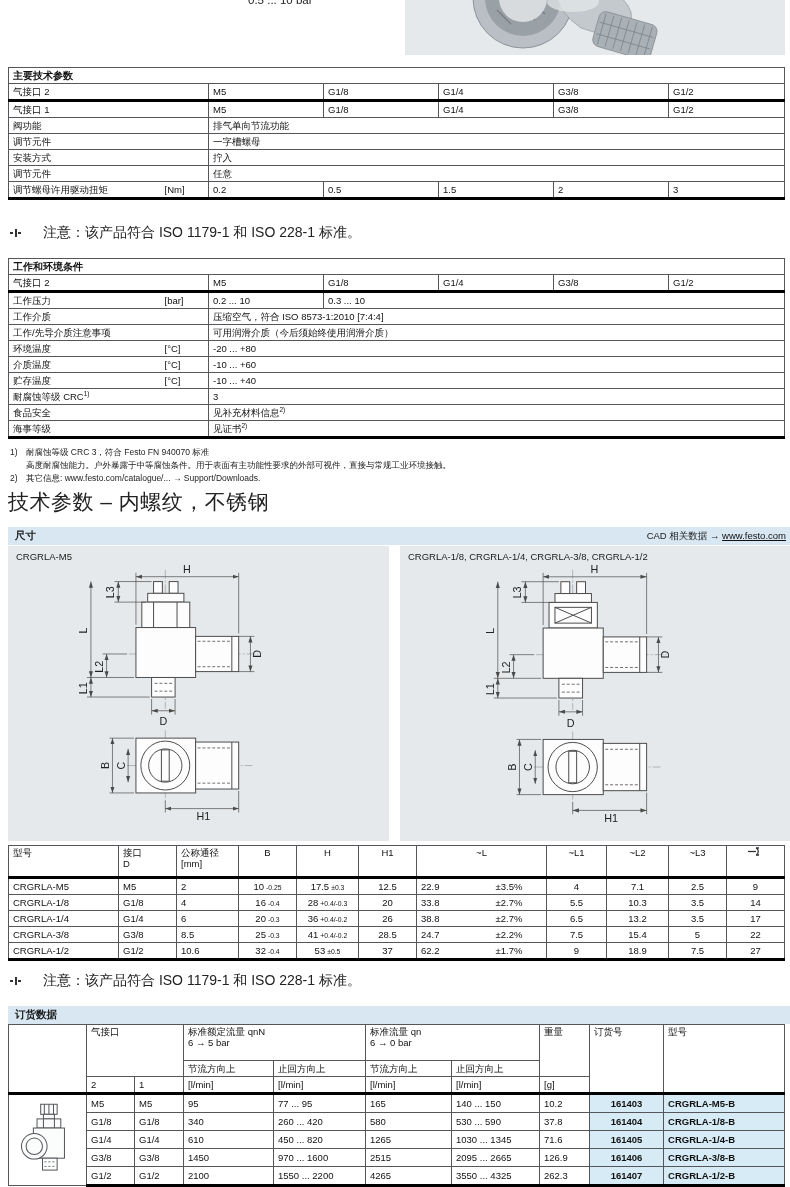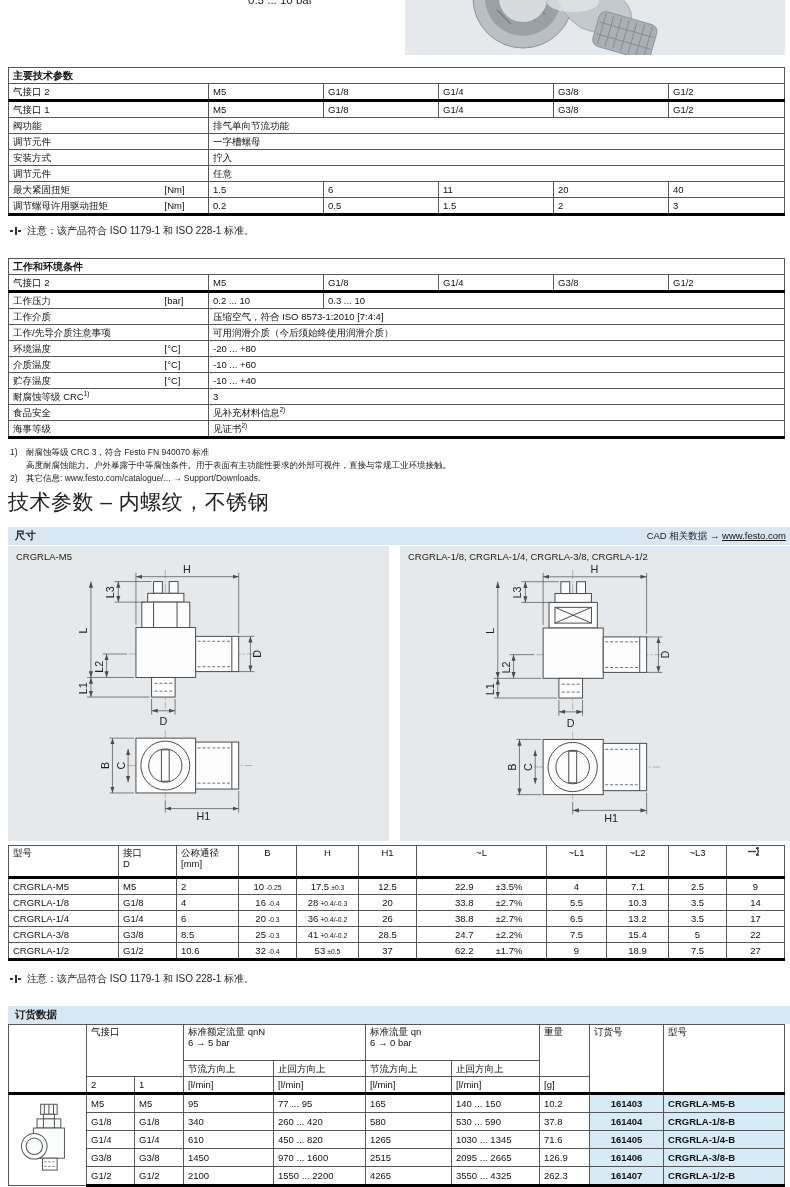--- a/index.html
+++ b/index.html
@@ -14,25 +14,25 @@
   tr.ttitle td{font-weight:bold;font-size:10px;height:13px;}
   tr.thead td{border-bottom:3px solid #000;}
   tr.tlast td{border-bottom:3px solid #000;}
   .lab{border-right:none !important;}
   .unit{border-left:none !important;}
   .ctr{text-align:center;}
   .bold{font-weight:bold;}
   sup{font-size:6.5px;line-height:0;}
   .tol{font-size:6.8px;margin-left:2px;}
   .lcell{display:grid;grid-template-columns:50% 50%;}
-  .lcell .lv{text-align:right;padding-right:8px;}
+  .lcell .lv{text-align:left;padding-right:8px;}
   .lcell .lt{text-align:left;padding-left:14px;}
 
   
-  .note{display:flex;align-items:center;gap:6px;font-size:10px;color:#222;}
+  .note{display:flex;align-items:center;gap:22px;font-size:14px;color:#222;}
   .note-icon{display:inline-flex;align-items:center;gap:1.5px;}
   .note-icon i{display:block;width:3px;height:1.5px;background:#333;}
   .note-icon b{display:block;width:2px;height:8px;background:#333;}
   .fnotes{font-size:8.5px;line-height:1.5;color:#222;}
   .fnotes .fnum{display:inline-block;width:16px;vertical-align:top;}
   .fnotes .ftxt{display:inline-block;width:740px;vertical-align:top;}
 
   
   .band{background:var(--band-blue,#d8e7f1);height:18px;display:flex;align-items:center;
         justify-content:space-between;padding:7px 7px;box-sizing:border-box;width:785px;}
@@ -144,29 +144,20 @@
       <tr>
             <td class="lab">安装方式</td>
             <td class="unit"></td>
             <td colspan="5">拧入</td>
           </tr>
       <tr>
             <td class="lab">调节元件</td>
             <td class="unit"></td>
             <td colspan="5">任意</td>
           </tr>
-      <tr>
-        <td class="lab">最大紧固扭矩</td>
-            <td class="unit">[Nm]</td>
-        <td>1.5</td>
-            <td>6</td>
-        <td>11</td>
-            <td>20</td>
-        <td>40</td>
-      </tr>
       <tr class="tlast">
         <td class="lab">调节螺母许用驱动扭矩</td>
             <td class="unit">[Nm]</td>
         <td>0.2</td>
             <td>0.5</td>
         <td>1.5</td>
             <td>2</td>
         <td>3</td>
       </tr>
     </tbody>

